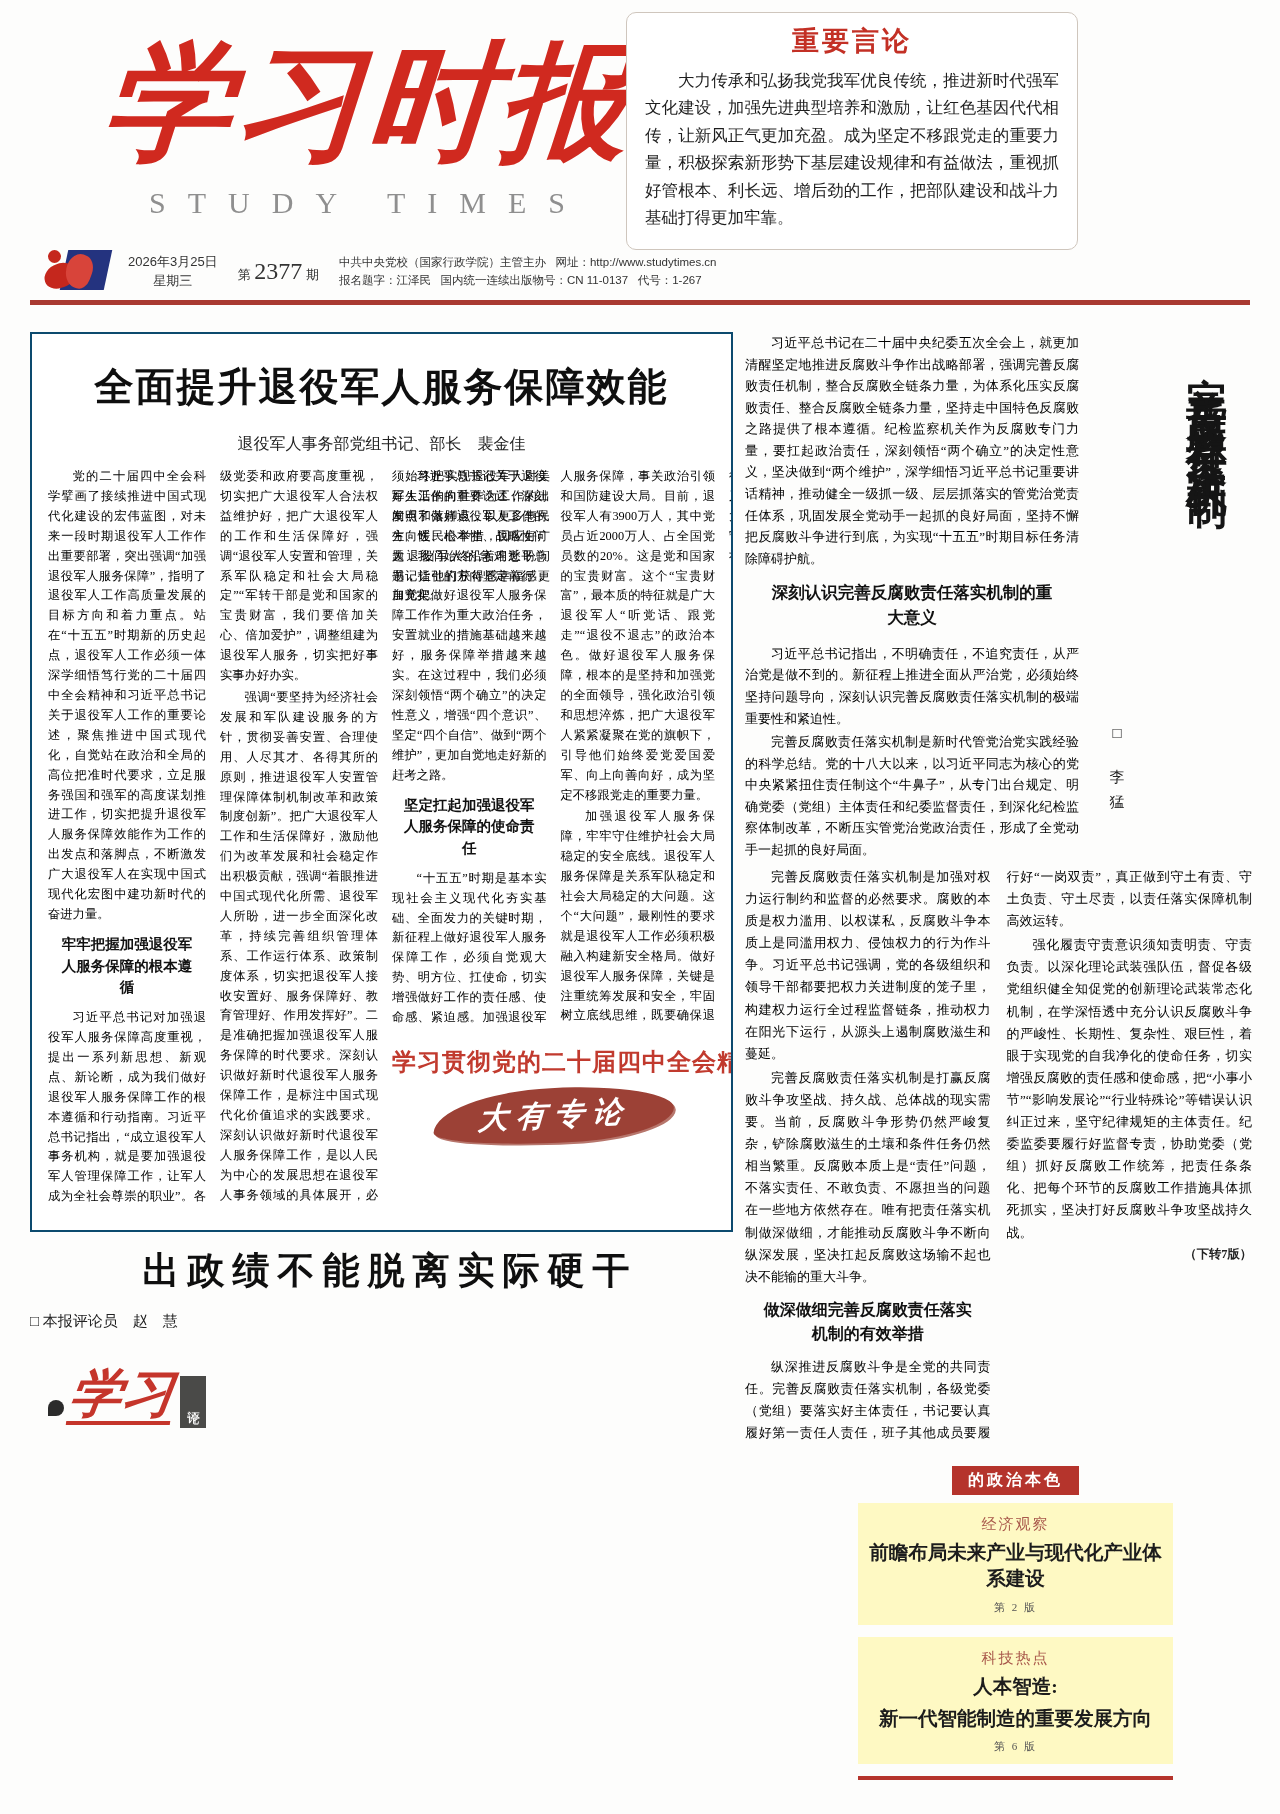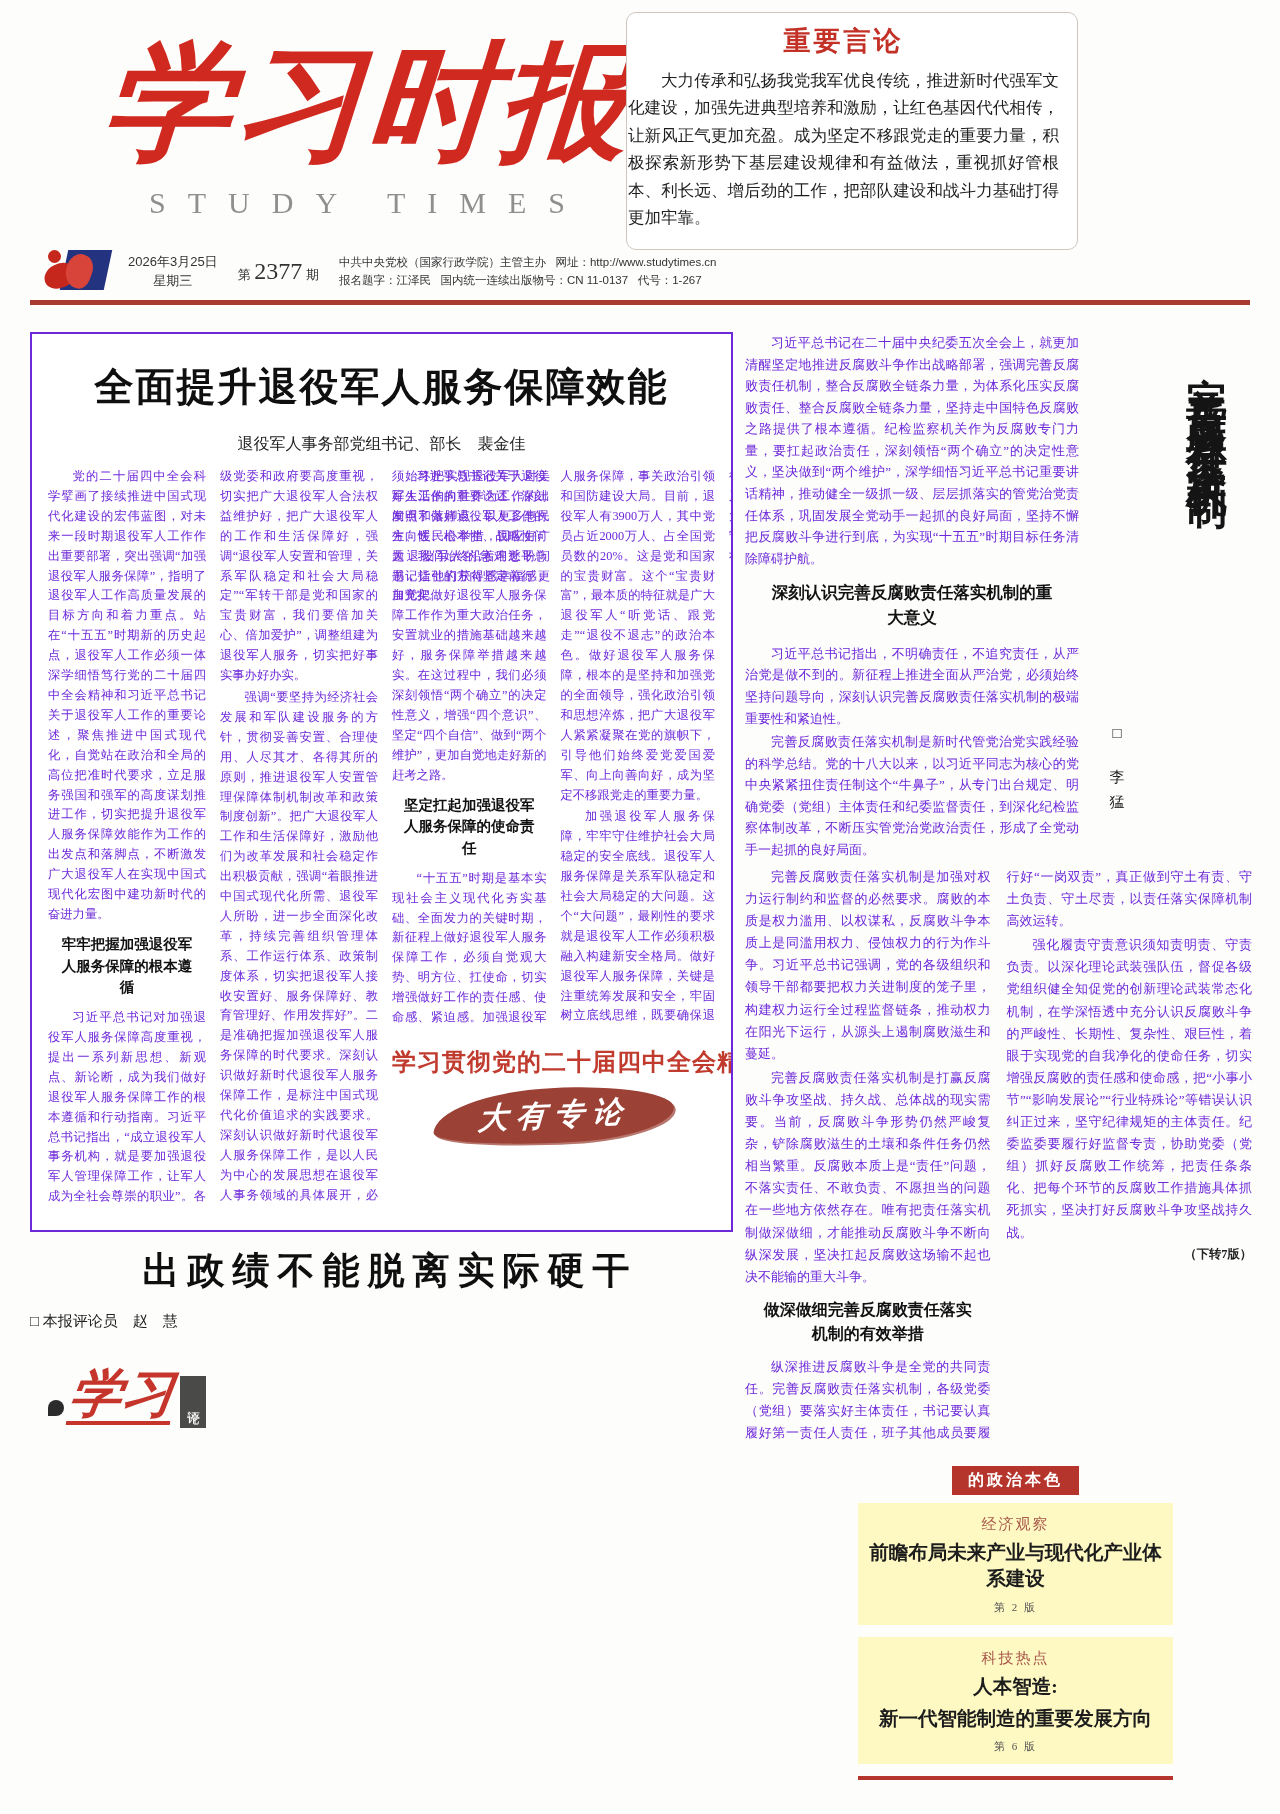--- a/index.html
+++ b/index.html
@@ -28,33 +28,33 @@
   .logo .p3 { position:absolute; left:24px; top:6px; width:26px; height:34px; border-radius:50% 50% 40% 60%; background:#d8443a; transform:rotate(20deg); }
   .ib-date { text-align:center; font-size:13px; line-height:1.5; color:#333; padding:0 10px; font-family:"Liberation Sans",sans-serif; white-space:nowrap; }
   .ib-sep { width:1px; height:36px; background:#777; }
   .ib-issue { padding:0 10px; font-size:13px; color:#333; white-space:nowrap; font-family:"Liberation Sans",sans-serif;text-align:right; }
   .ib-issue b { font-size:24px; font-weight:400; font-family:"Liberation Serif",serif; }
   .ib-pub { padding-left:10px; font-size:11.5px; line-height:1.6; color:#333; font-family:"Liberation Sans",sans-serif; white-space:nowrap; }
   .red-rule-top { position:absolute; left:30px; top:300px; width:1220px; height:5px; background:#a93a31; }
   
   .quote-box {
     position:absolute; left:626px; top:12px; width:452px; height:238px;
-    border:1px solid #cfc6bd; border-radius:10px; background:#fff; padding:10px 18px 0 1px;
+    border:1px solid #cfc6bd; border-radius:10px; background:#fff; padding:10px 18px 0 18px;
   }
   .quote-title { text-align:center; font-size:27px; font-weight:900; color:#c33025; letter-spacing:3px; font-family:"Liberation Sans",sans-serif; }
   .quote-body { margin-top:8px; font-size:16.5px; line-height:1.66; text-align:justify; text-indent:2em; color:#1e1e1e; }
   
   .main-box {
     position:absolute; left:30px; top:332px; width:703px; height:900px;
-    border:2px solid #6d28d9; background:#fff; padding:12px 16px; overflow:hidden;
+    border:2px solid #0c4a6e; background:#fff; padding:12px 16px; overflow:hidden;
   }
   .main-headline { text-align:center; font-size:39px; font-weight:900; letter-spacing:2px; color:#0f0f0f; margin-top:14px; white-space:nowrap; }
   .main-byline { text-align:center; font-size:16px; margin-top:20px; color:#222; }
   .main-cols { display:flex; gap:14px; margin-top:12px; }
-  .flow p { font-size:12.3px; line-height:1.62; text-align:justify; text-indent:2em; color:#6d28d9; margin-bottom:2px; }
+  .flow p { font-size:12.3px; line-height:1.62; text-align:justify; text-indent:2em; color:#000000; margin-bottom:2px; }
   .flow .subhead { font-weight:700; font-size:14.5px; text-align:center; line-height:1.5; margin:9px 12px; color:#111; }
   .flow .jump { text-align:right; font-weight:700; font-size:12.3px; color:#222; margin-top:2px; }
   .colset-a { width:334px; height:748px; column-count:2; column-gap:14px; column-fill:auto; }
   .right-stack { width:323px; }
   .colset-b { width:100%; height:565px; column-count:2; column-gap:14px; column-fill:auto; }
   .slogan { margin-top:14px; text-align:center; }
   .slogan-text { font-size:24px; font-weight:900; color:#c13a2e; letter-spacing:1px; font-family:"Liberation Sans",sans-serif; white-space:nowrap; }
   .slogan-badge-wrap { margin-top:10px; }
   .slogan-badge {
     display:inline-block; background:#9c4136; color:#fff; font-style:italic; font-weight:900;

